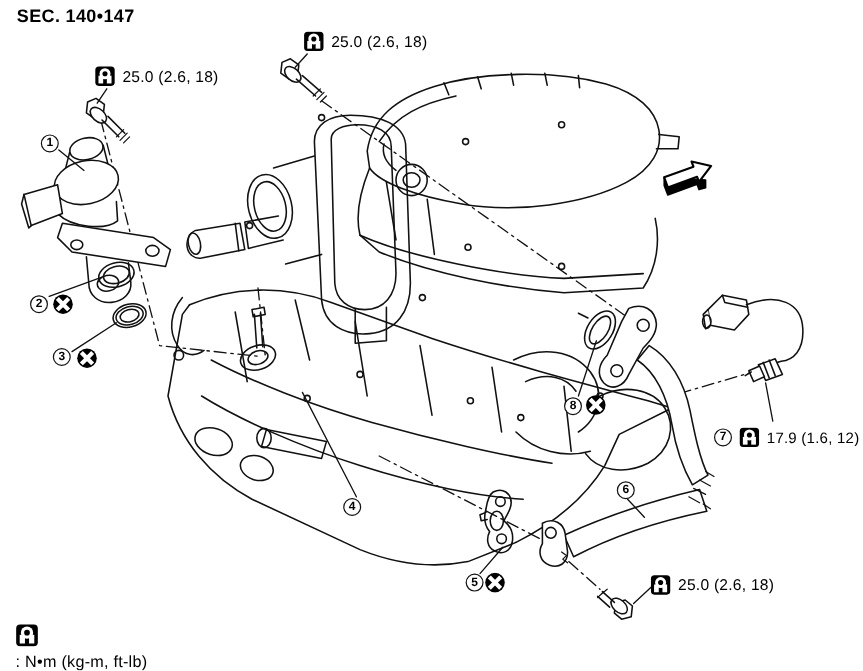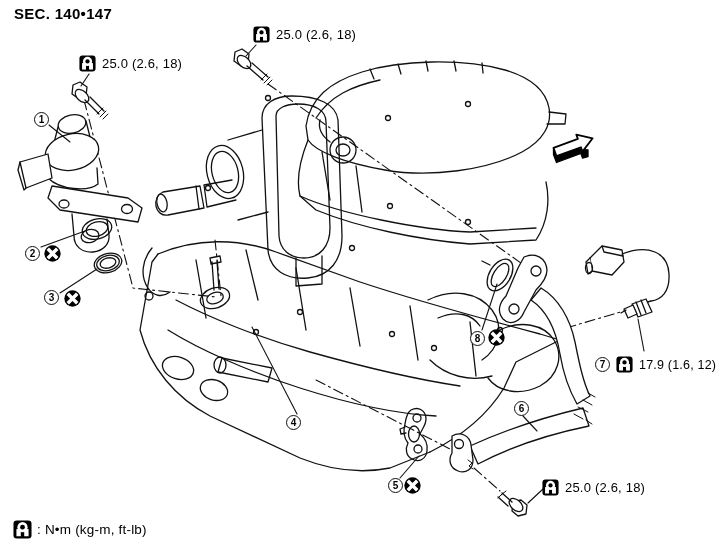--- a/index.html
+++ b/index.html
@@ -4,21 +4,21 @@
 <style>
   html,body{margin:0;padding:0;background:#fff;}
   #stage{position:relative;width:719px;height:559px;background:#fff;overflow:hidden;
          font-family:"Liberation Sans",sans-serif;color:#000;}
   #art{position:absolute;left:0;top:0;}
   .abs{position:absolute;}
   .title{font-size:15px;font-weight:bold;letter-spacing:.3px;white-space:nowrap;}
   .callout{display:flex;align-items:center;gap:6px;white-space:nowrap;}
   .callout .val{font-size:13px;letter-spacing:.2px;}
   .callout.small .val{font-size:12.5px;}
-  .legendrow{display:flex;align-items:center;gap:5px;white-space:nowrap;}
+  .legendrow{display:flex;align-items:flex-start;gap:5px;white-space:nowrap;flex-direction:column;}
   .legendrow .val{font-size:13.5px;letter-spacing:.2px;}
   .pnum{display:flex;align-items:center;justify-content:center;
         width:15px;height:15px;border:1.4px solid #111;border-radius:50%;
         font-size:10px;font-weight:bold;background:#fff;box-sizing:border-box;line-height:1;}
   .tq{display:block;}
   .xsym{display:block;}
 </style>
 </head>
 <body>
 

